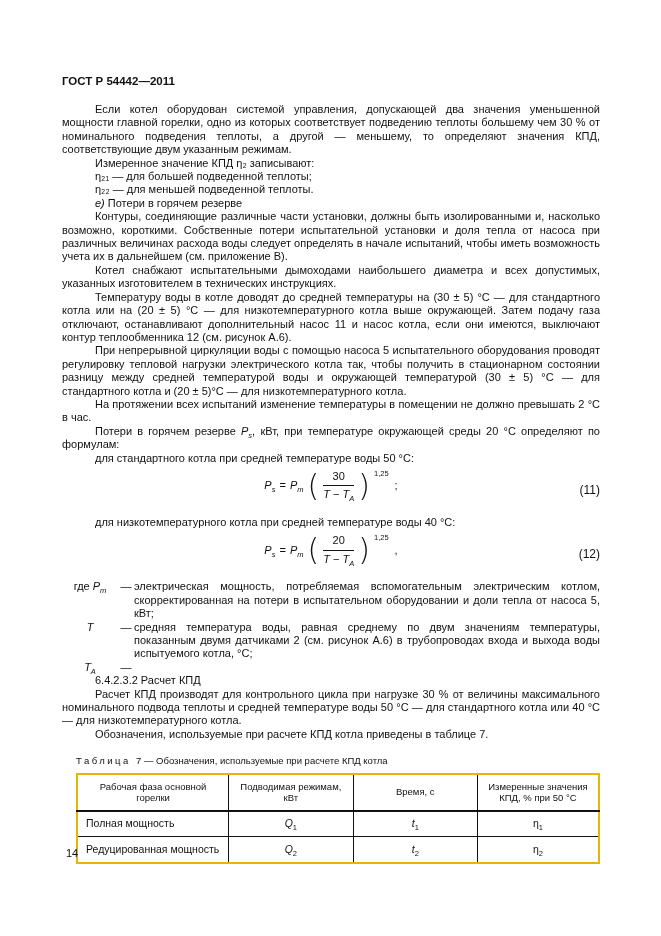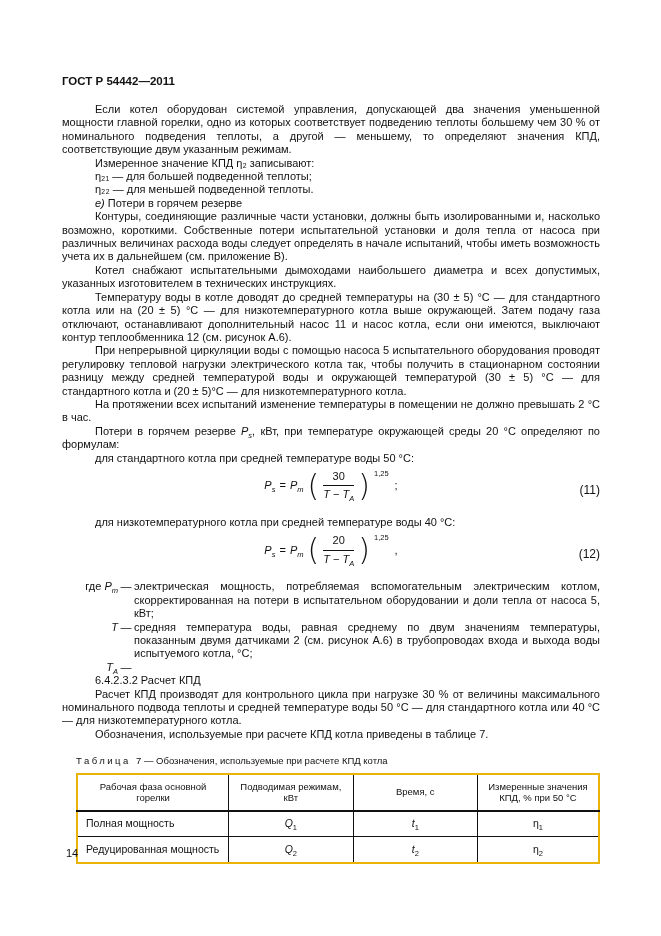--- a/index.html
+++ b/index.html
@@ -34,21 +34,21 @@
   .formula-number { position:absolute; right:0; top:50%; transform:translateY(-50%); font-size:12px; }
   .frac { display:inline-block; vertical-align:middle; text-align:center; }
   .frac .num { display:block; border-bottom:1px solid #111; padding:0 5px 2px 5px; }
   .frac .den { display:block; padding-top:2px; }
   .paren { font-size:30px; font-weight:200; line-height:0; vertical-align:middle; font-family:"DejaVu Sans",sans-serif; }
   .exp { position:relative; top:-12px; font-size:7.5px; }
   .punct { margin-left:2px; }
 
   
   .def-row { display:flex; text-indent:0; }
-  .def-term { flex:0 0 56px; text-align:right; white-space:nowrap; }
+  .def-term { flex:0 0 56px; text-align:center; white-space:nowrap; }
   .def-dash { flex:0 0 16px; text-align:center; }
   .def-text { flex:1; text-align:justify; }
 
   
   .tbl-caption { margin:13px 0 5px 14px; font-size:9.5px; text-align:left; text-indent:0; }
   .tbl-caption .spaced { letter-spacing:2.5px; }
   table.gost-table {
     border-collapse:collapse;
     width:524px;
     margin-left:14px;

